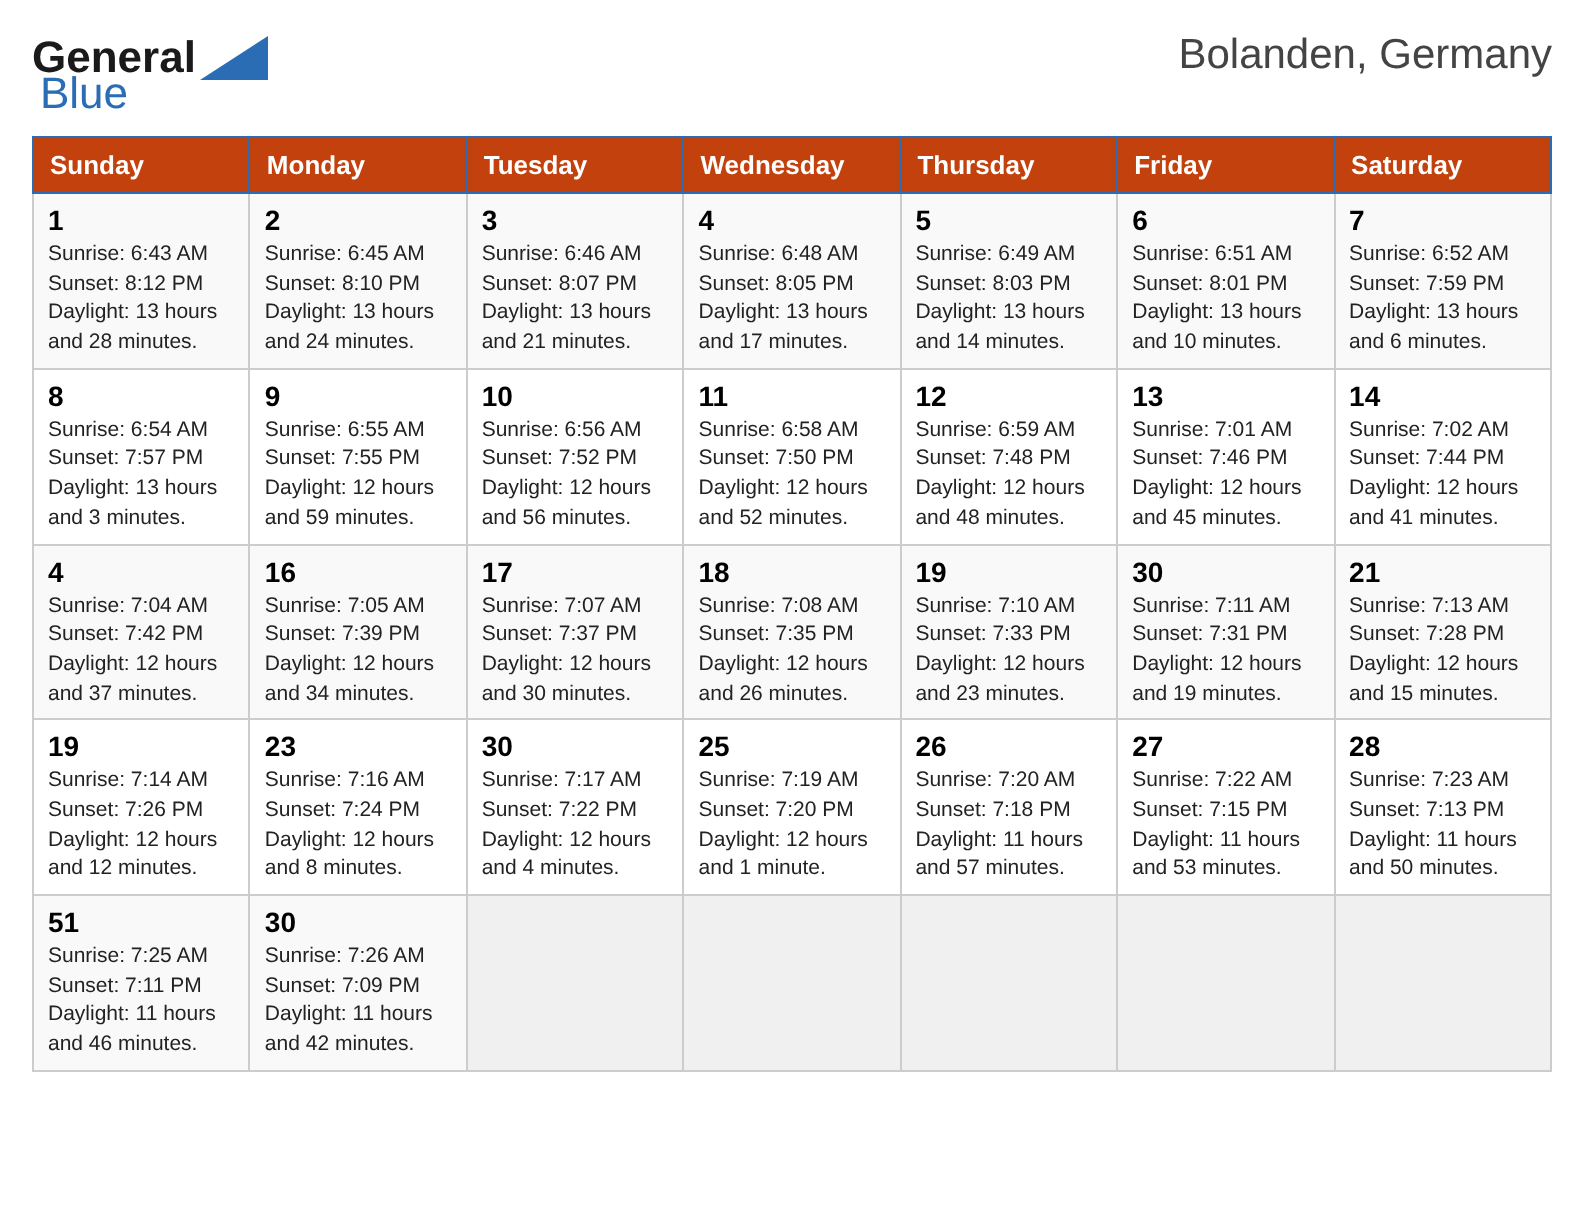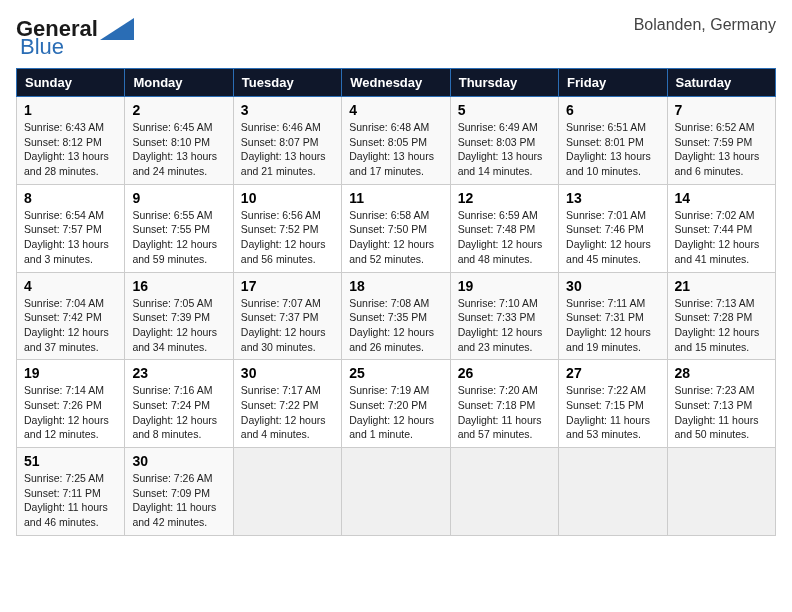--- a/index.html
+++ b/index.html
@@ -23,30 +23,30 @@
     }
     .title-area {
       text-align: right;
     }
     .month-title {
       font-size: 36px;
       font-weight: bold;
       color: #1a1a1a;
     }
     .location-title {
-      font-size: 16px;
+      font-size: 21px;
       color: #444;
     }
     table {
       width: 100%;
       border-collapse: collapse;
       font-size: 11px;
     }
     thead tr th {
-      background-color: #0f172a;
+      background-color: #c2410c;
       color: #fff;
       text-align: left;
       padding: 6px 8px;
       font-size: 13px;
       font-weight: bold;
       border: 1px solid #2a6db5;
     }
     tbody tr td {
       border: 1px solid #ccc;
       padding: 5px 7px;

